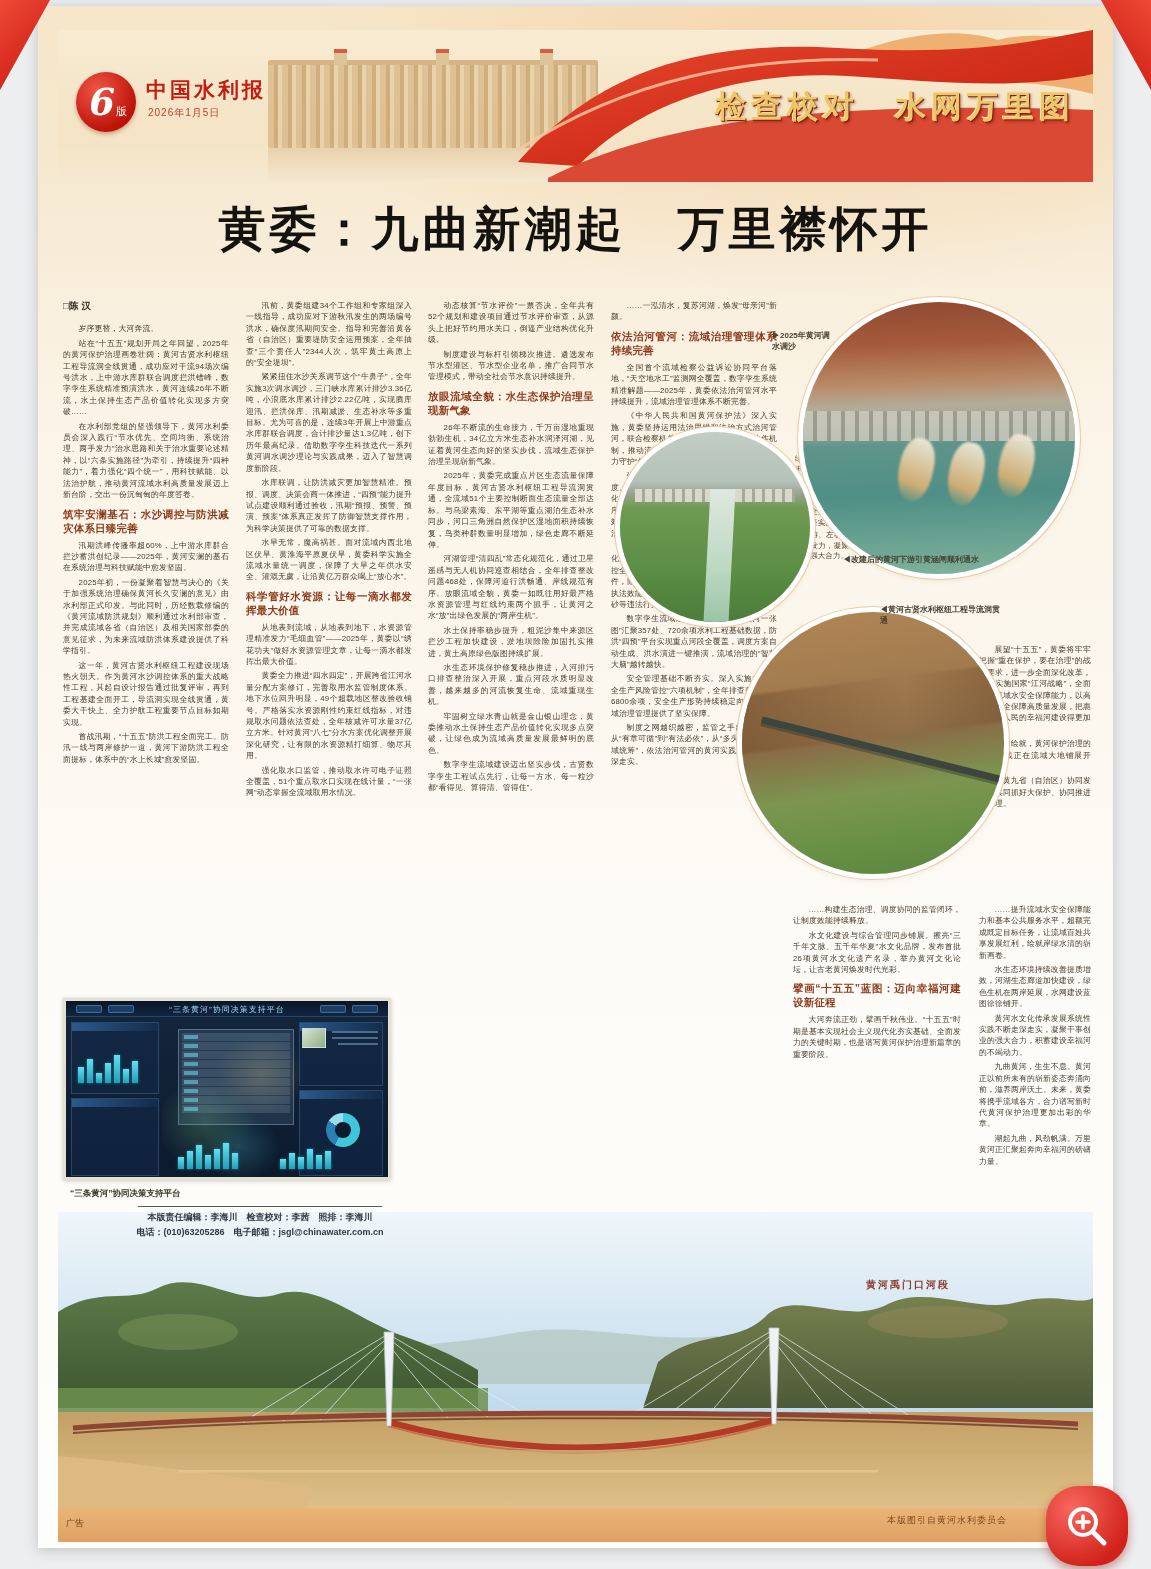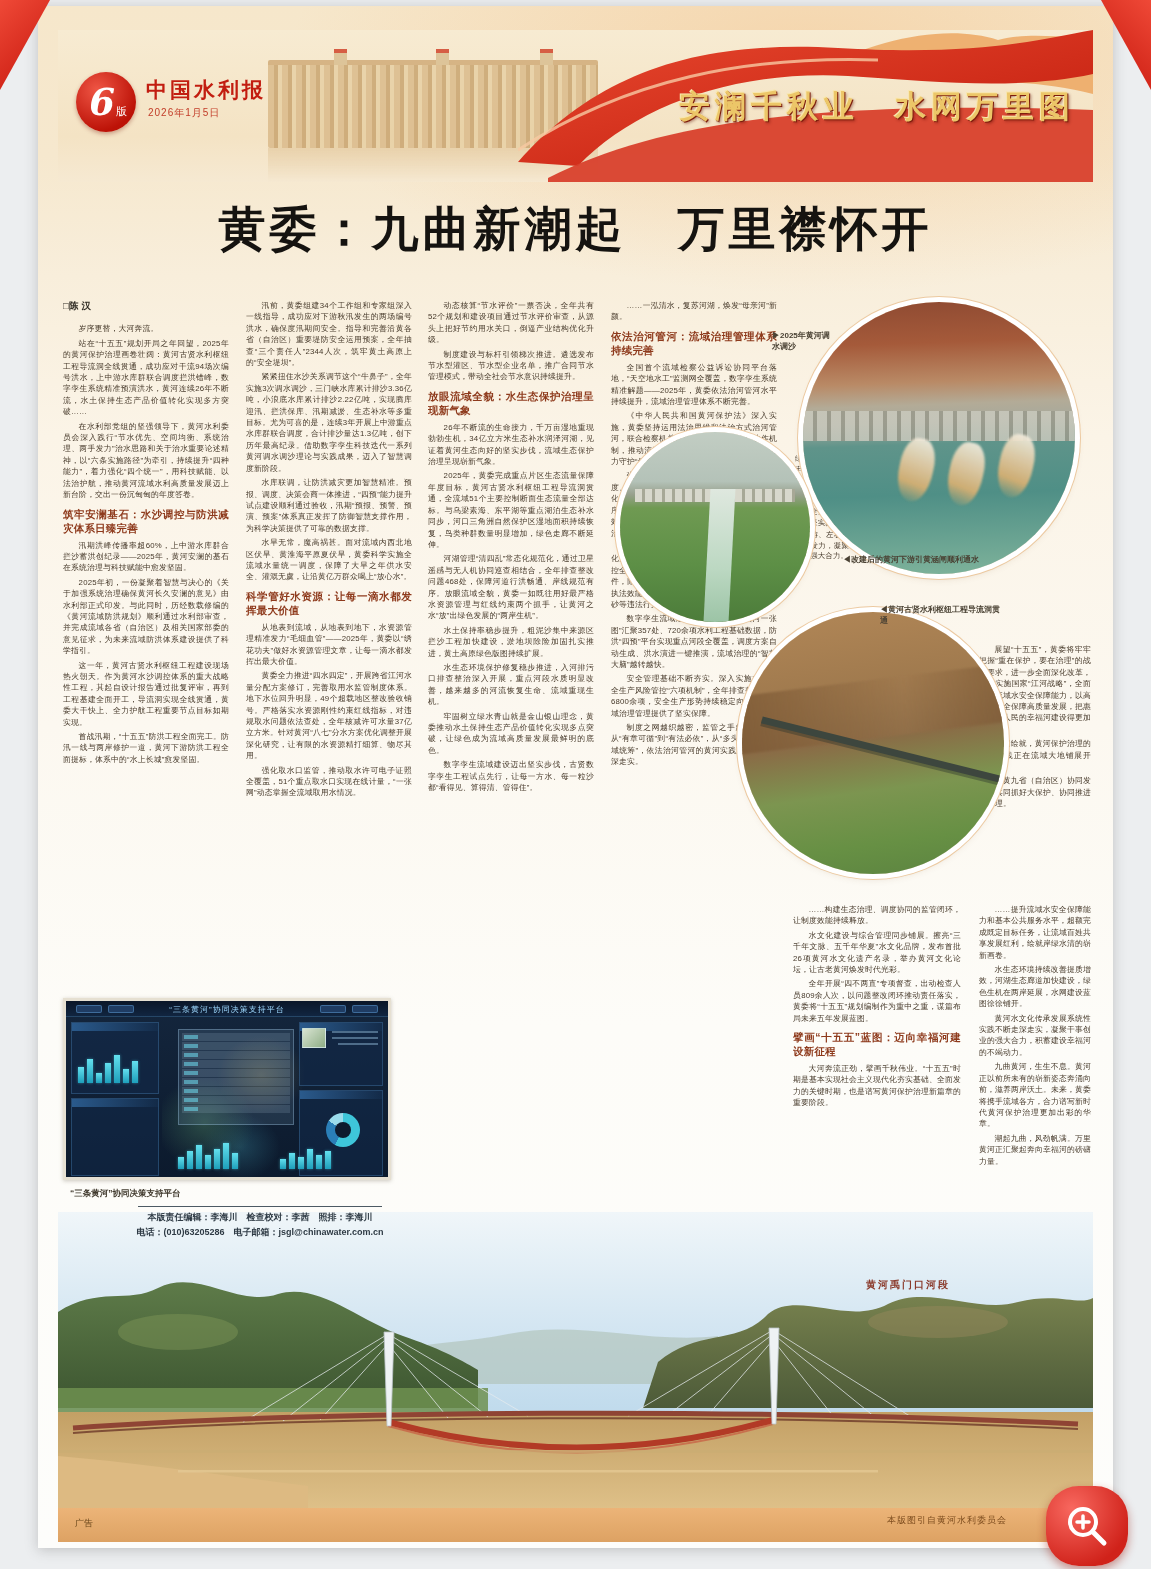--- a/index.html
+++ b/index.html
@@ -116,21 +116,21 @@
     color:#2e3a44; font-size:9px; line-height:15px; font-weight:700; }
   .footer-box .rule { width:244px; height:0; border-top:1.5px solid #4c5a64; margin:0 auto 3px; }
 
   
   .pano { position:absolute; left:20px; top:1206px; width:1035px; height:296px; z-index:1; overflow:hidden; }
   .pano-cap { position:absolute; left:808px; top:66px; font-size:10px; font-weight:700; color:#8a3a2b; letter-spacing:2px; }
 
   
   .bstrip { position:absolute; left:20px; top:1502px; width:1035px; height:34px; z-index:2;
     background:linear-gradient(180deg,#ecb478,#dda263); }
-  .bstrip .ad { position:absolute; left:8px; top:9px; font-size:9px; color:#6e4a1e;margin-left:9px; }
+  .bstrip .ad { position:absolute; left:8px; top:9px; font-size:9px; color:#6e4a1e; }
   .bstrip .credit { position:absolute; right:86px; top:6px; font-size:9px; color:#7c4c1e; letter-spacing:1px; }
 
   
   .zoom-btn { position:absolute; left:1046px; top:1486px; width:82px; height:80px; z-index:40; border:none; cursor:pointer;
     border-radius:40%; background:radial-gradient(circle at 32% 28%,#f8685f,#d0221a 75%);
     box-shadow:0 4px 10px rgba(150,25,12,.45); display:flex; align-items:center; justify-content:center; }
 </style>
 </head>
 <body>
 
@@ -149,21 +149,21 @@
           <linearGradient id="rg" x1="0" y1="0" x2="1" y2="1">
             <stop offset="0" stop-color="#e8492f"></stop>
               <stop offset="1" stop-color="#c01a0c"></stop>
           </linearGradient>
         </defs>
         <path d="M300,40 C360,8 430,-6 480,10 C520,0 555,12 575,4 L575,64 C500,44 420,56 300,40 Z" fill="#eb9d52" opacity="0.75"></path>
         <path d="M0,132 C80,42 180,10 320,18 C460,26 520,10 575,0 L575,44 C500,60 420,52 330,46 C220,40 120,74 60,136 Z" fill="url(#rg)"></path>
         <path d="M30,148 C140,92 300,70 575,80 L575,152 L30,152 Z" fill="#d8402c" opacity="0.95"></path>
         <path d="M0,120 C110,48 230,26 360,30" stroke="#f7c9a2" stroke-width="3" fill="none" opacity="0.8"></path>
       </svg>
-      <div class="slogan">安澜千秋业　水网万里图</div>
+      <div class="slogan">检查校对　水网万里图</div>
       <div class="badge">
         <div class="num">6</div>
         <div class="suf">版</div>
       </div>
       <div class="paper-name">中国水利报</div>
       <div class="paper-date">2026年1月5日</div>
     </div>
 
     <h1 class="headline">黄委：九曲新潮起　万里襟怀开</h1>
 
@@ -211,21 +211,20 @@
         <p class="para">安全管理基础不断夯实。深入实施水利安全生产风险管控“六项机制”，全年排查整改隐患6800余项，安全生产形势持续稳定向好，为流域治理管理提供了坚实保障。</p>
         <p class="para">制度之网越织越密，监管之手越攥越紧。从“有章可循”到“有法必依”，从“多头分治”到“流域统筹”，依法治河管河的黄河实践正在不断走深走实。</p>
       </div>
     <div class="col c5a">
         <p class="para">绿时期，黄委将牢牢把握“重在保护、要在治理”，全面建设水安全保障体系，全流域治理迈出坚实步伐。</p>
         <p class="para">上下游、左右岸协同发力，凝聚治河强大合力。</p>
       </div>
     <div class="col c5b">
         <p class="para">……构建生态治理、调度协同的监管闭环，让制度效能持续释放。</p>
         <p class="para">水文化建设与综合管理同步铺展。擦亮“三千年文脉、五千年华夏”水文化品牌，发布首批26项黄河水文化遗产名录，举办黄河文化论坛，让古老黄河焕发时代光彩。</p>
-        <p class="para">全年开展“四不两直”专项督查，出动检查人员809余人次，以问题整改闭环推动责任落实，黄委将“十五五”规划编制作为重中之重，谋篇布局未来五年发展蓝图。</p>
         <h3 class="subhead">擘画“十五五”蓝图：迈向幸福河建设新征程</h3>
         <p class="para">大河奔流正劲，擘画千秋伟业。“十五五”时期是基本实现社会主义现代化夯实基础、全面发力的关键时期，也是谱写黄河保护治理新篇章的重要阶段。</p>
       </div>
     <div class="col c6a">
         <p class="para">展望“十五五”，黄委将牢牢把握“重在保护，要在治理”的战略要求，进一步全面深化改革，深入实施国家“江河战略”，全面提升流域水安全保障能力，以高水平安全保障高质量发展，把惠及亿万人民的幸福河建设得更加美好。</p>
         <p class="para">蓝图绘就，黄河保护治理的生动实践正在流域大地铺展开来。</p>
         <p class="para">沿黄九省（自治区）协同发力，共同抓好大保护、协同推进大治理。</p>
       </div>
     <div class="col c6b">
         <p class="para">……提升流域水安全保障能力和基本公共服务水平，超额完成既定目标任务，让流域百姓共享发展红利，绘就岸绿水清的崭新画卷。</p>

